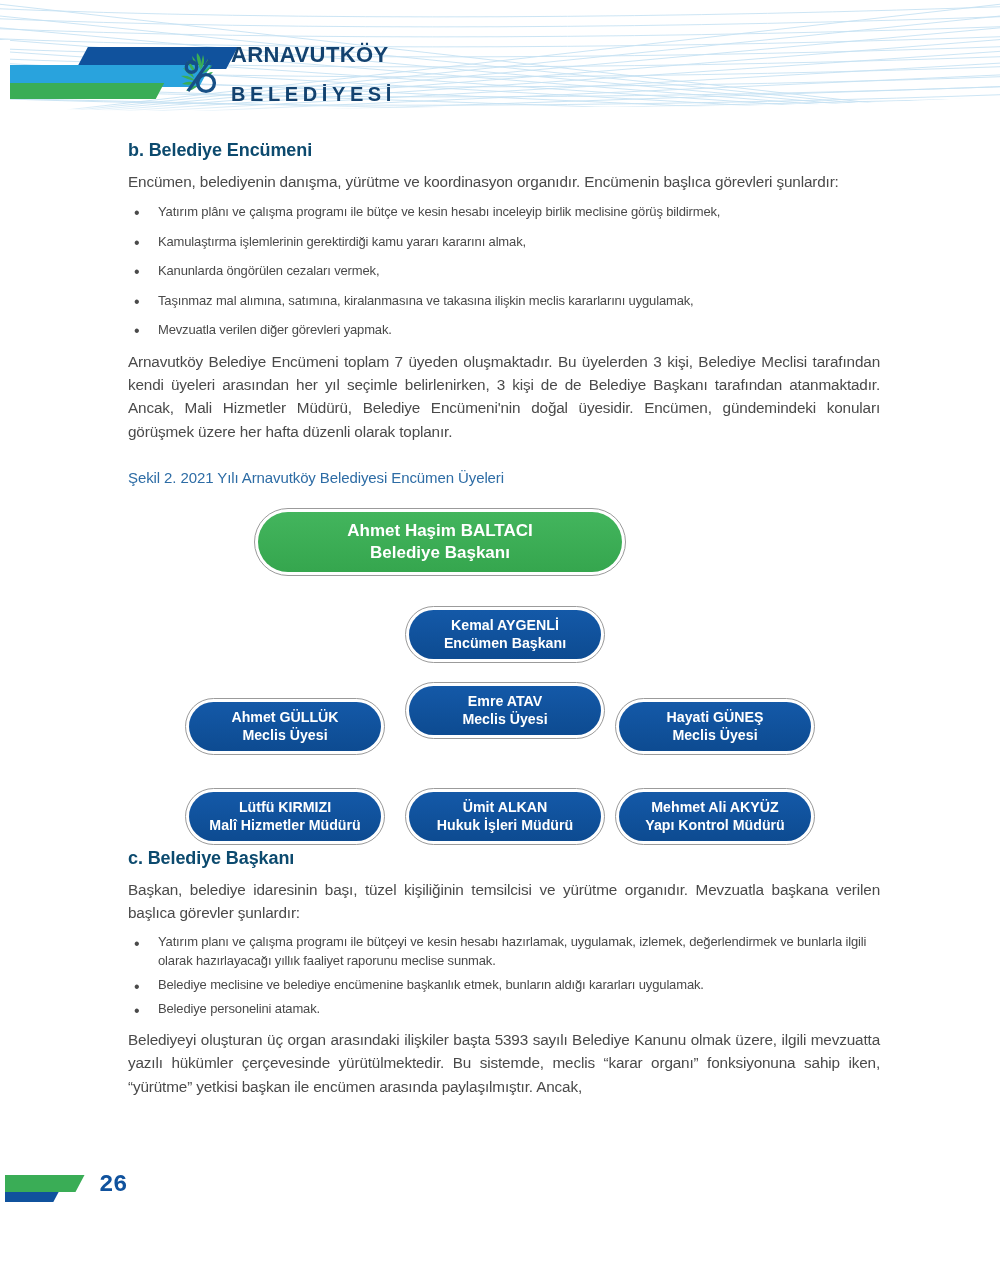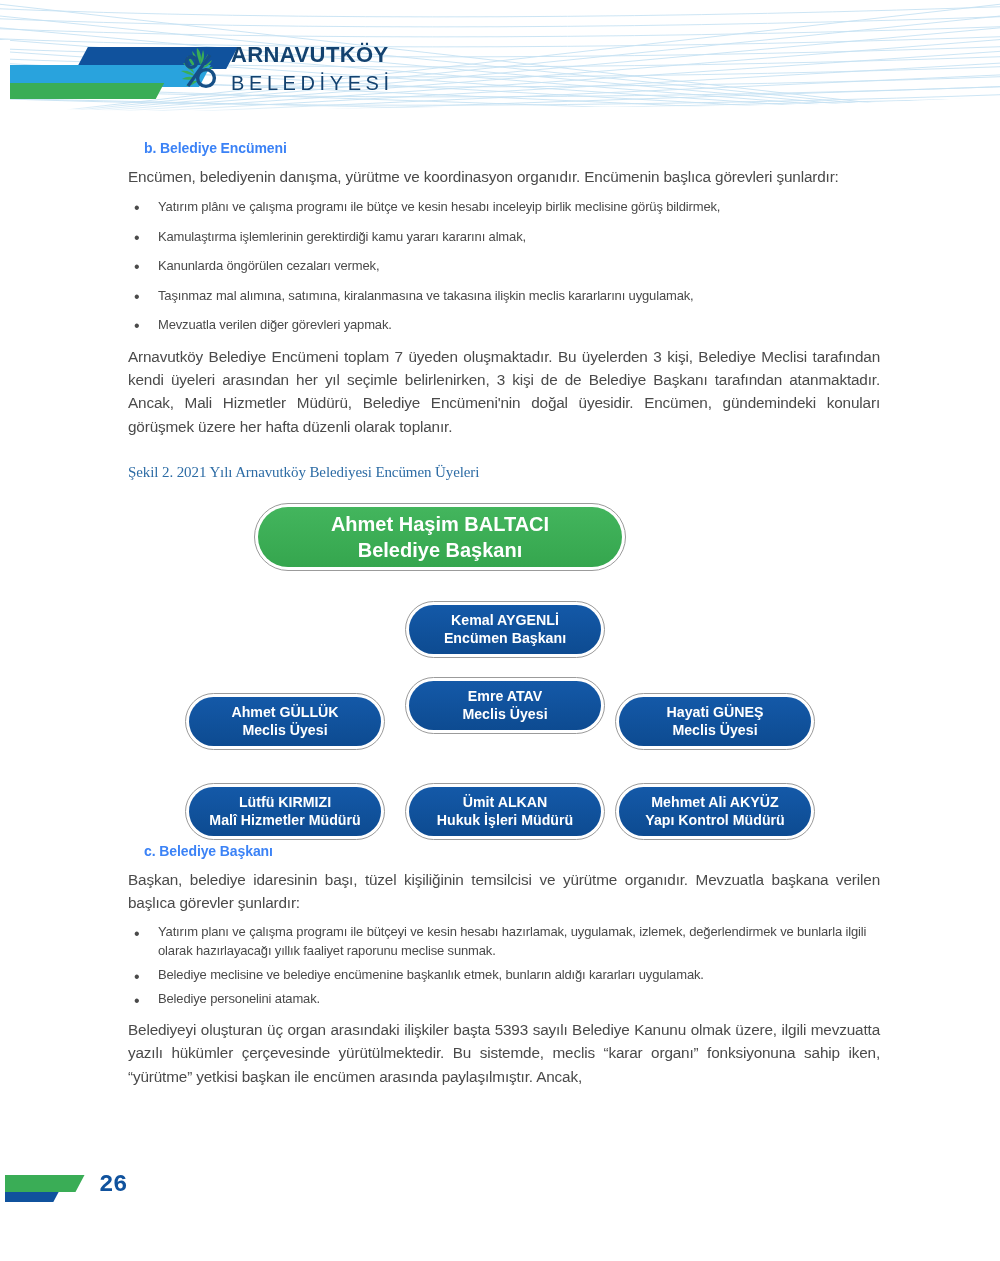--- a/index.html
+++ b/index.html
@@ -82,39 +82,39 @@
   .logo-words { line-height: 1; }
   .logo-line1 {
     font-family: "Liberation Sans", sans-serif;
     font-weight: bold;
     font-size: 22px;
     letter-spacing: 0.4px;
     color: #13426f;
   }
   .logo-line2 {
     font-family: "Liberation Sans", sans-serif;
-    font-weight: normal;
+    font-weight: bold;
     font-size: 20px;
     letter-spacing: 4.6px;
     color: #13426f;
-    margin-top: 7px;
+    margin-top: 18px;
   }
 
   
   .content {
     position: absolute;
     left: 128px; top: 140px;
     width: 752px;
   }
   h3.section-heading {
     font-family: "Liberation Sans", sans-serif;
-    font-size: 14px;
+    font-size: 18px;
     font-weight: bold;
-    color: #3b82f6;
-    margin: 0 0 9px 16px;
+    color: #0c4a6e;
+    margin: 0 0 9px 0;
     letter-spacing: -0.1px;
   }
   p.body-text {
     font-size: 15.3px;
     line-height: 1.52;
     color: #4a4a4a;
     margin: 0 0 5px 0;
     text-align: justify;
     letter-spacing: -0.15px;
   }
@@ -141,21 +141,20 @@
     font-size: 16px;
     color: #4a4a4a;
   }
   ul.bullets.tight li { margin-bottom: 5px; line-height: 1.46; }
 
   .figure-caption {
     font-size: 15px;
     color: #2d6ca5;
     margin: 26px 0 0 0;
     letter-spacing: -0.1px;
-    font-family: Liberation Serif, serif;
   }
 
   
   .orgchart {
     position: relative;
     width: 752px;
     margin-top: 22px;
     height: 340px;
   }
   .node {
@@ -178,21 +177,21 @@
     font-family: "Liberation Sans", sans-serif;
     font-weight: bold;
     font-size: 14.2px;
     line-height: 1.3;
     text-align: center;
     box-sizing: border-box;
   }
   .node-inner.green {
     background: #3aad56;
     background-image: linear-gradient(to bottom, #43b55d 0%, #35a64e 100%);
-    font-size: 20px;
+    font-size: 17px;
   }
   .node-inner.blue {
     background: #10529d;
     background-image: linear-gradient(to bottom, #1459a8 0%, #0d4b91 100%);
   }
   .node-line2 { font-weight: bold; }
 
   
   #node-president     { left: 126px;  top: 0px;   width: 372px; height: 68px; }
   #node-encumen-chair { left: 277px;  top: 98px; width: 200px; height: 57px; }

